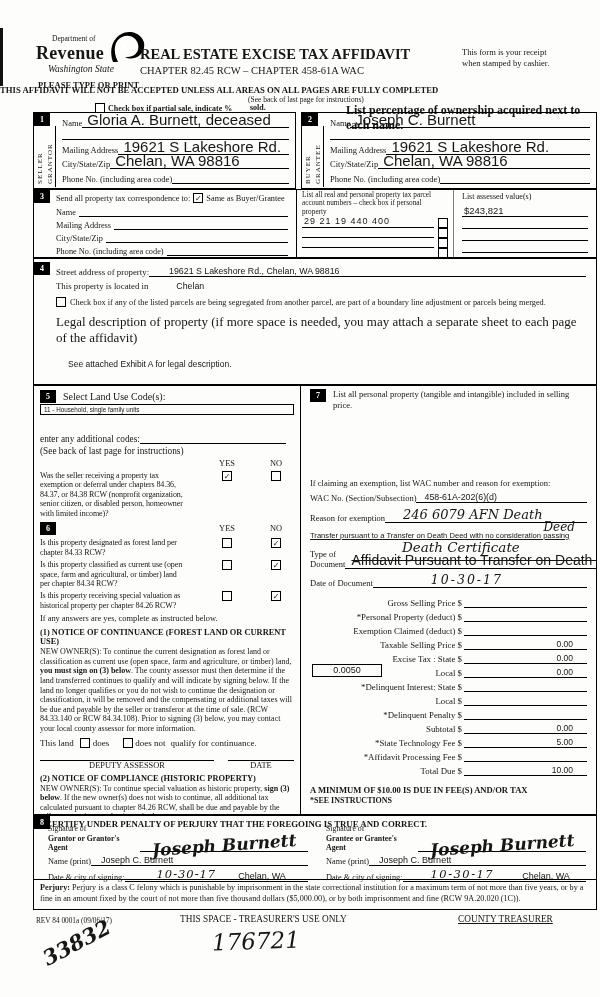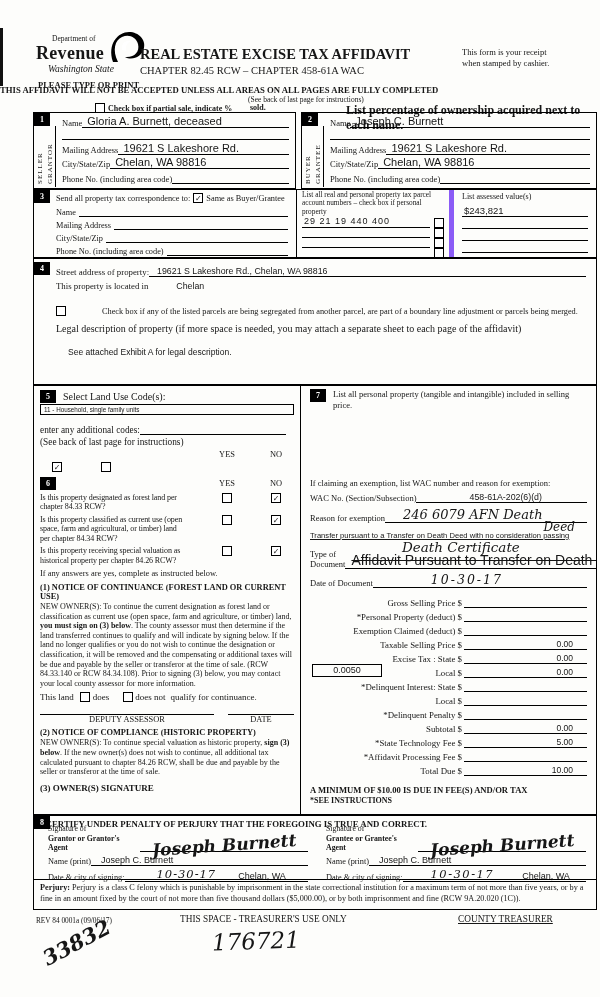--- a/index.html
+++ b/index.html
@@ -20,21 +20,21 @@
   .grow { flex:1; }
   .uline { border-bottom:1px solid #000; }
   .vstrip { position:absolute; left:0; top:13px; bottom:1px; width:22px;
             border-right:1px solid #000; display:flex; justify-content:center; padding:3px 0; }
   .vlab { writing-mode:vertical-rl; transform:rotate(180deg); font-size:7px;
           letter-spacing:1px; line-height:10px; }
   .pbox { position:absolute; border:1.5px solid #000; }
   .fields { position:absolute; left:22px; right:0; top:0; bottom:0; padding:1px 6px;
             display:flex; flex-direction:column; font-size:8.5px; }
   .r13{height:13px}.r12{height:12px}.r15{height:15px}.r14{height:14px}
-  .val { font-size:11px; padding-left:5px; white-space:nowrap; line-height:1; }
+  .val { font-size:15px; padding-left:5px; white-space:nowrap; line-height:1; }
   .ync { width:24px; text-align:center; margin-left:5px; }
   .qrow { display:flex; align-items:flex-start; margin-top:3px;gap:20px; }
   .qt { flex:1; padding-right:3px; font-size:8px; line-height:1.18; letter-spacing:-0.1px; }
   .para { font-size:8px; line-height:1.2; margin-top:1px; }
   .fee { display:flex; align-items:flex-end; height:13px; margin-bottom:1px; position:relative; }
   .flab { width:152px; text-align:right; white-space:nowrap; font-size:8.8px; }
   .fline { flex:1; border-bottom:1px solid #000; margin-left:2px; text-align:right;
            font-family:"Liberation Sans",sans-serif; font-size:8.5px; padding-right:14px; line-height:1.1; }
   .ratebox { position:absolute; left:2px; bottom:1px; width:70px; height:13px; border:1.5px solid #000;
              text-align:center; font-family:"Liberation Sans",sans-serif; font-size:9px; line-height:11px; }
@@ -150,21 +150,21 @@
         </div>
       <div class="fl r13">
           <span>City/State/Zip</span>
           <span class="grow uline" style="margin-left:3px;"></span>
         </div>
       <div class="fl r13">
           <span>Phone No. (including area code)</span>
           <span class="grow uline" style="margin-left:3px;"></span>
         </div>
     </div>
-    <div style="width:157px;border-right:5px solid #8b5cf6;padding:1px 5px;font-size:7.3px;line-height:1.15;display:flex;flex-direction:column;">
+    <div style="width:157px;border-right:1px solid #8b5cf6;padding:1px 5px;font-size:7.3px;line-height:1.15;display:flex;flex-direction:column;">
       <div class="ctr">List all real and personal property tax parcel account numbers – check box if personal property</div>
       <div class="fl r12">
           <span class="grow uline"><span class="typed" style="font-size:9px;letter-spacing:1px;padding-left:2px;">29 21 19 440 400</span></span>
           <span class="cb" style="margin-left:4px;"></span>
         </div>
       <div class="fl r12">
           <span class="grow uline"></span>
           <span class="cb" style="margin-left:4px;"></span>
         </div>
       <div class="fl r12">
@@ -190,53 +190,54 @@
       <div class="fl r12">
           <span class="grow uline"></span>
         </div>
     </div>
   </div>
 
   <div class="pbox" style="left:33px;top:258px;width:564px;height:127px;padding:5px 10px 0 22px;font-size:8.8px;">
     <span class="secnum abs" style="left:0;top:3px;">4</span>
     <div class="fl" style="height:13px;">
       <span>Street address of property:</span>
-      <span class="grow uline"><span class="typed" style="font-size:8.8px;padding-left:8px;">19621 S Lakeshore Rd., Chelan, WA 98816</span></span>
+      <span class="grow uline"><span class="typed" style="font-size:8.8px;padding-left:8px;margin-left:12px;">19621 S Lakeshore Rd., Chelan, WA 98816</span></span>
     </div>
     <div class="fl" style="height:16px;align-items:center;margin-top:1px;">
       <span>This property is located in</span>
       <span class="typed" style="font-size:8.8px;margin-left:28px;">Chelan</span>
     </div>
-    <div class="fl" style="margin-top:12px;align-items:center;font-size:8.3px;gap:32px;">
+    <div class="fl" style="margin-top:3px;align-items:center;font-size:8.3px;">
       <span class="cb"></span>
       <span style="margin-left:4px;">Check box if any of the listed parcels are being segregated from another parcel, are part of a boundary line adjustment or parcels being merged.</span>
     </div>
-    <div style="margin-top:7px;font-size:10px;">Legal description of property (if more space is needed, you may attach a separate sheet to each page of the affidavit)</div>
+    <div style="margin-top:7px;font-size:13px;">Legal description of property (if more space is needed, you may attach a separate sheet to each page of the affidavit)</div>
     <div class="typed" style="margin-top:13px;margin-left:12px;font-size:8.5px;">See attached Exhibit A for legal description.</div>
   </div>
 
   <div class="pbox" style="left:33px;top:385px;width:564px;height:430px;display:flex;">
 
     <div style="width:267px;border-right:1px solid #000;padding:3px 6px;position:relative;font-size:8.4px;overflow:hidden;">
       <div class="fl" style="align-items:center;height:14px;">
         <span class="secnum">5</span>
         <span style="font-size:10px;margin-left:7px;">Select Land Use Code(s):</span>
       </div>
       <div style="border:1px solid #000;height:11px;padding:1px 3px;font-family:'Liberation Sans',sans-serif;font-size:6.3px;line-height:8px;margin-top:1px;">11 - Household, single family units</div>
-      <div class="fl" style="height:13px;margin-top:7px;font-size:9.3px;">
+      <div class="fl" style="height:13px;margin-top:16px;font-size:9.3px;">
         <span>enter any additional codes:</span>
         <span class="grow uline" style="margin-right:8px;"></span>
       </div>
       <div style="font-size:9.3px;margin-top:2px;">(See back of last page for instructions)</div>
       <div class="qrow" style="margin-top:3px;padding-right:6px;">
         <span class="grow"></span>
         <span class="ync">YES</span>
         <span class="ync">NO</span>
       </div>
       <div class="qrow" style="padding-right:6px;">
+        <span class="qt">Was the seller receiving a property tax exemption or deferral under chapters 84.36, 84.37, or 84.38 RCW (nonprofit organization, senior citizen, or disabled person, homeowner with limited income)?</span>
         <span class="ync"><span class="cb"><span>✓</span></span></span>
         <span class="ync"><span class="cb"></span></span>
       </div>
       <div class="qrow" style="margin-top:4px;align-items:center;padding-right:6px;">
         <span class="secnum">6</span>
         <span class="grow"></span>
         <span class="ync">YES</span>
         <span class="ync">NO</span>
       </div>
       <div class="qrow" style="padding-right:6px;">
@@ -275,21 +276,21 @@
 
     </div>
 
     <div style="flex:1;position:relative;padding:3px 9px;font-size:8.5px;overflow:hidden;">
       <div style="display:flex;">
         <span class="secnum">7</span>
         <span style="margin-left:7px;width:245px;line-height:1.35;">List all  personal property (tangible and intangible) included in selling price.</span>
       </div>
       <div style="height:66px;"></div>
       <div>If claiming an exemption, list WAC number and reason for exemption:</div>
-      <div class="fl" style="height:15px;text-align:center;">
+      <div class="fl" style="height:15px;">
         <span>WAC No. (Section/Subsection)</span>
         <span class="grow uline"><span class="typed" style="font-size:8.8px;padding-left:8px;">458-61A-202(6)(d)</span></span>
       </div>
       <div class="fl" style="height:18px;margin-top:2px;position:relative;margin-bottom:8px;">
         <span>Reason for exemption</span>
         <span class="grow uline"><span class="hand" style="font-size:13px;padding-left:18px;white-space:nowrap;">246 6079 AFN  Death</span></span>
         <span class="hand abs" style="right:12px;bottom:-11px;font-size:12px;">Deed</span>
       </div>
       <div class="typed" style="font-size:7.6px;text-decoration:underline;">Transfer pursuant to a Transfer on Death Deed with no consideration passing</div>
       <div class="fl" style="height:15px;margin-top:14px;position:relative;">

